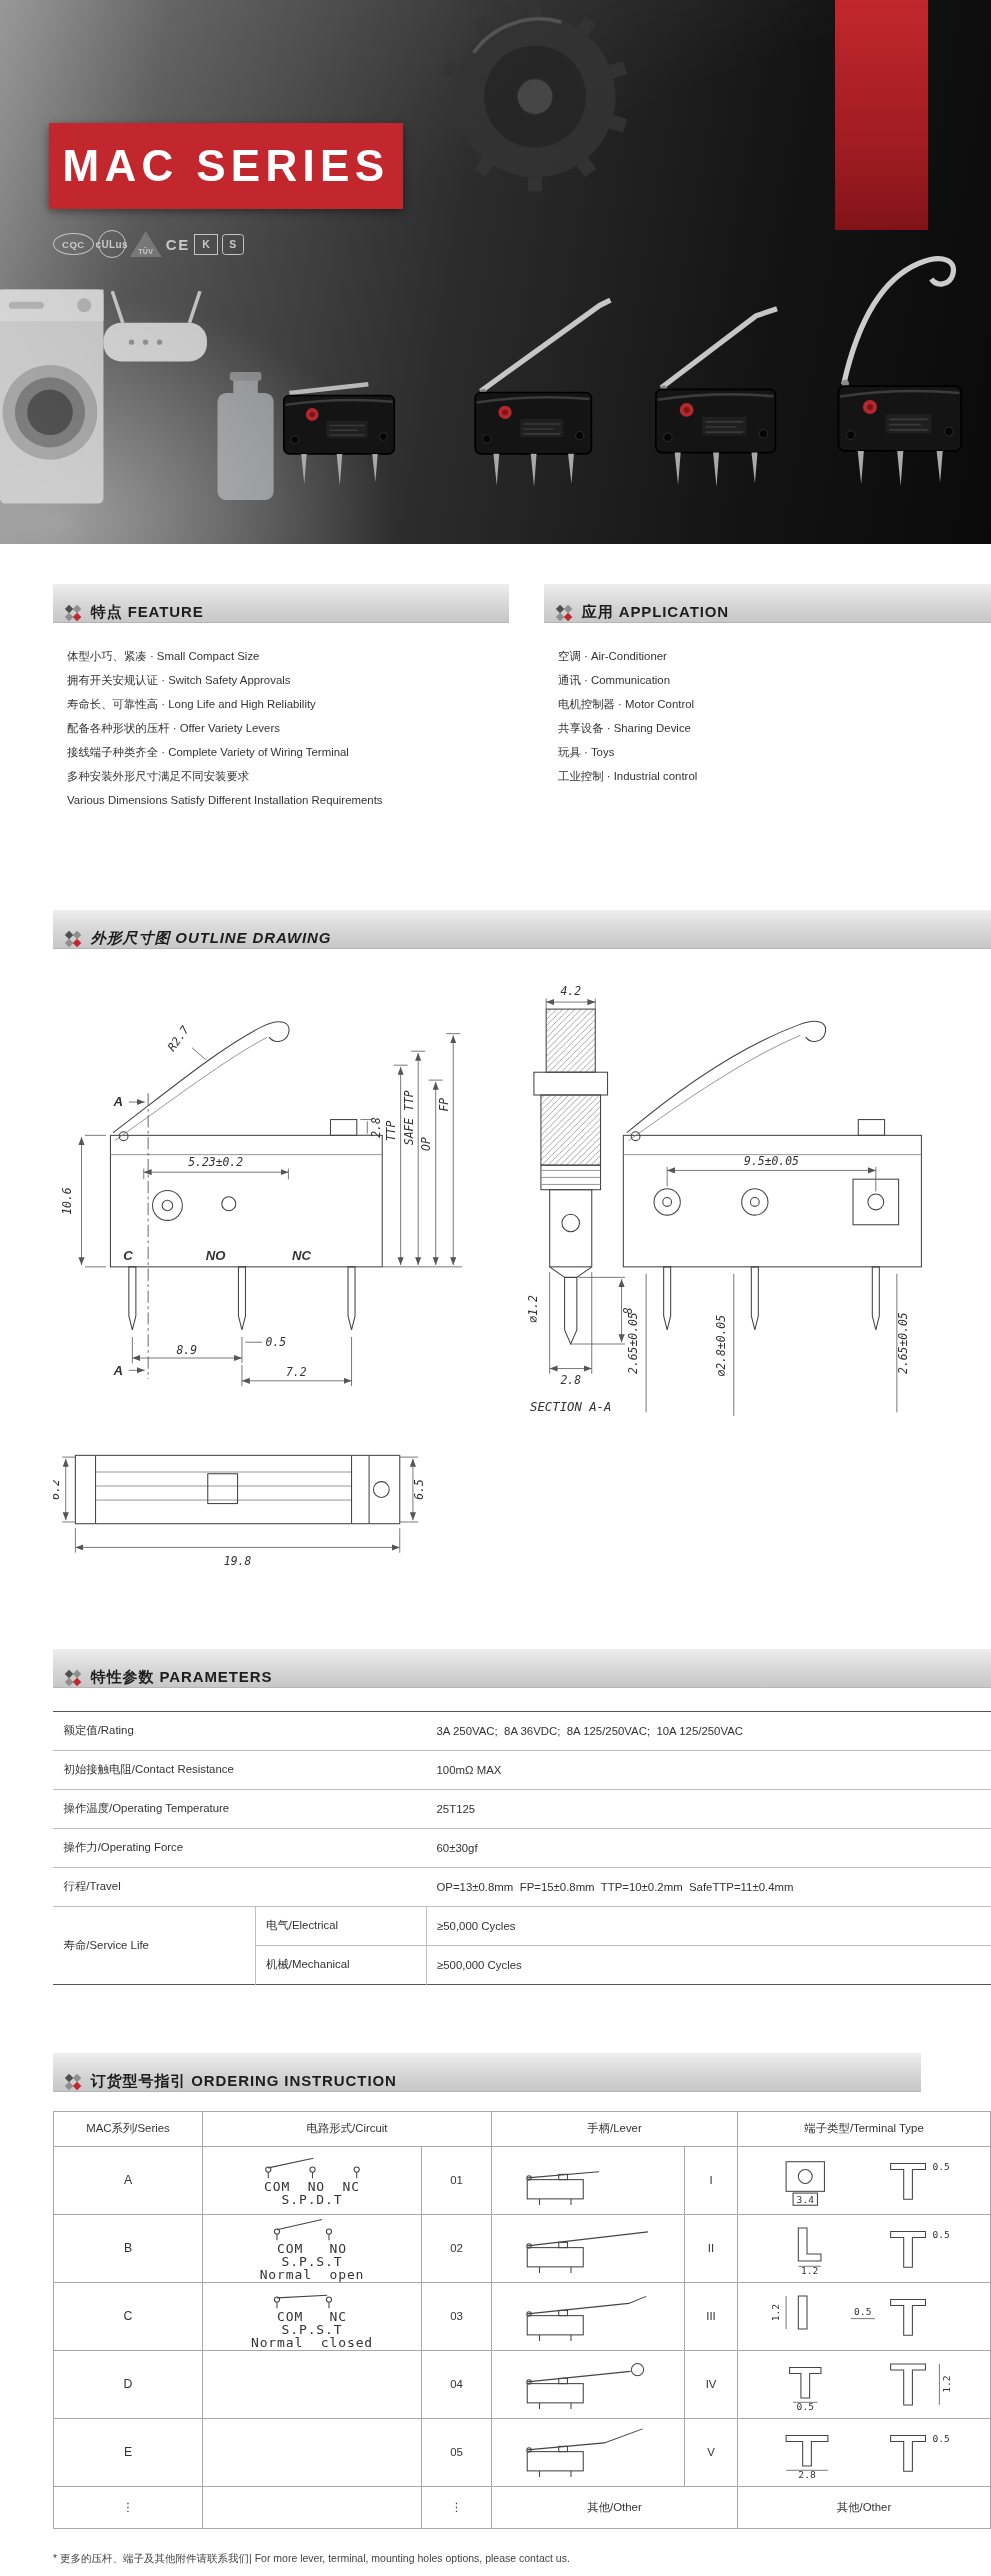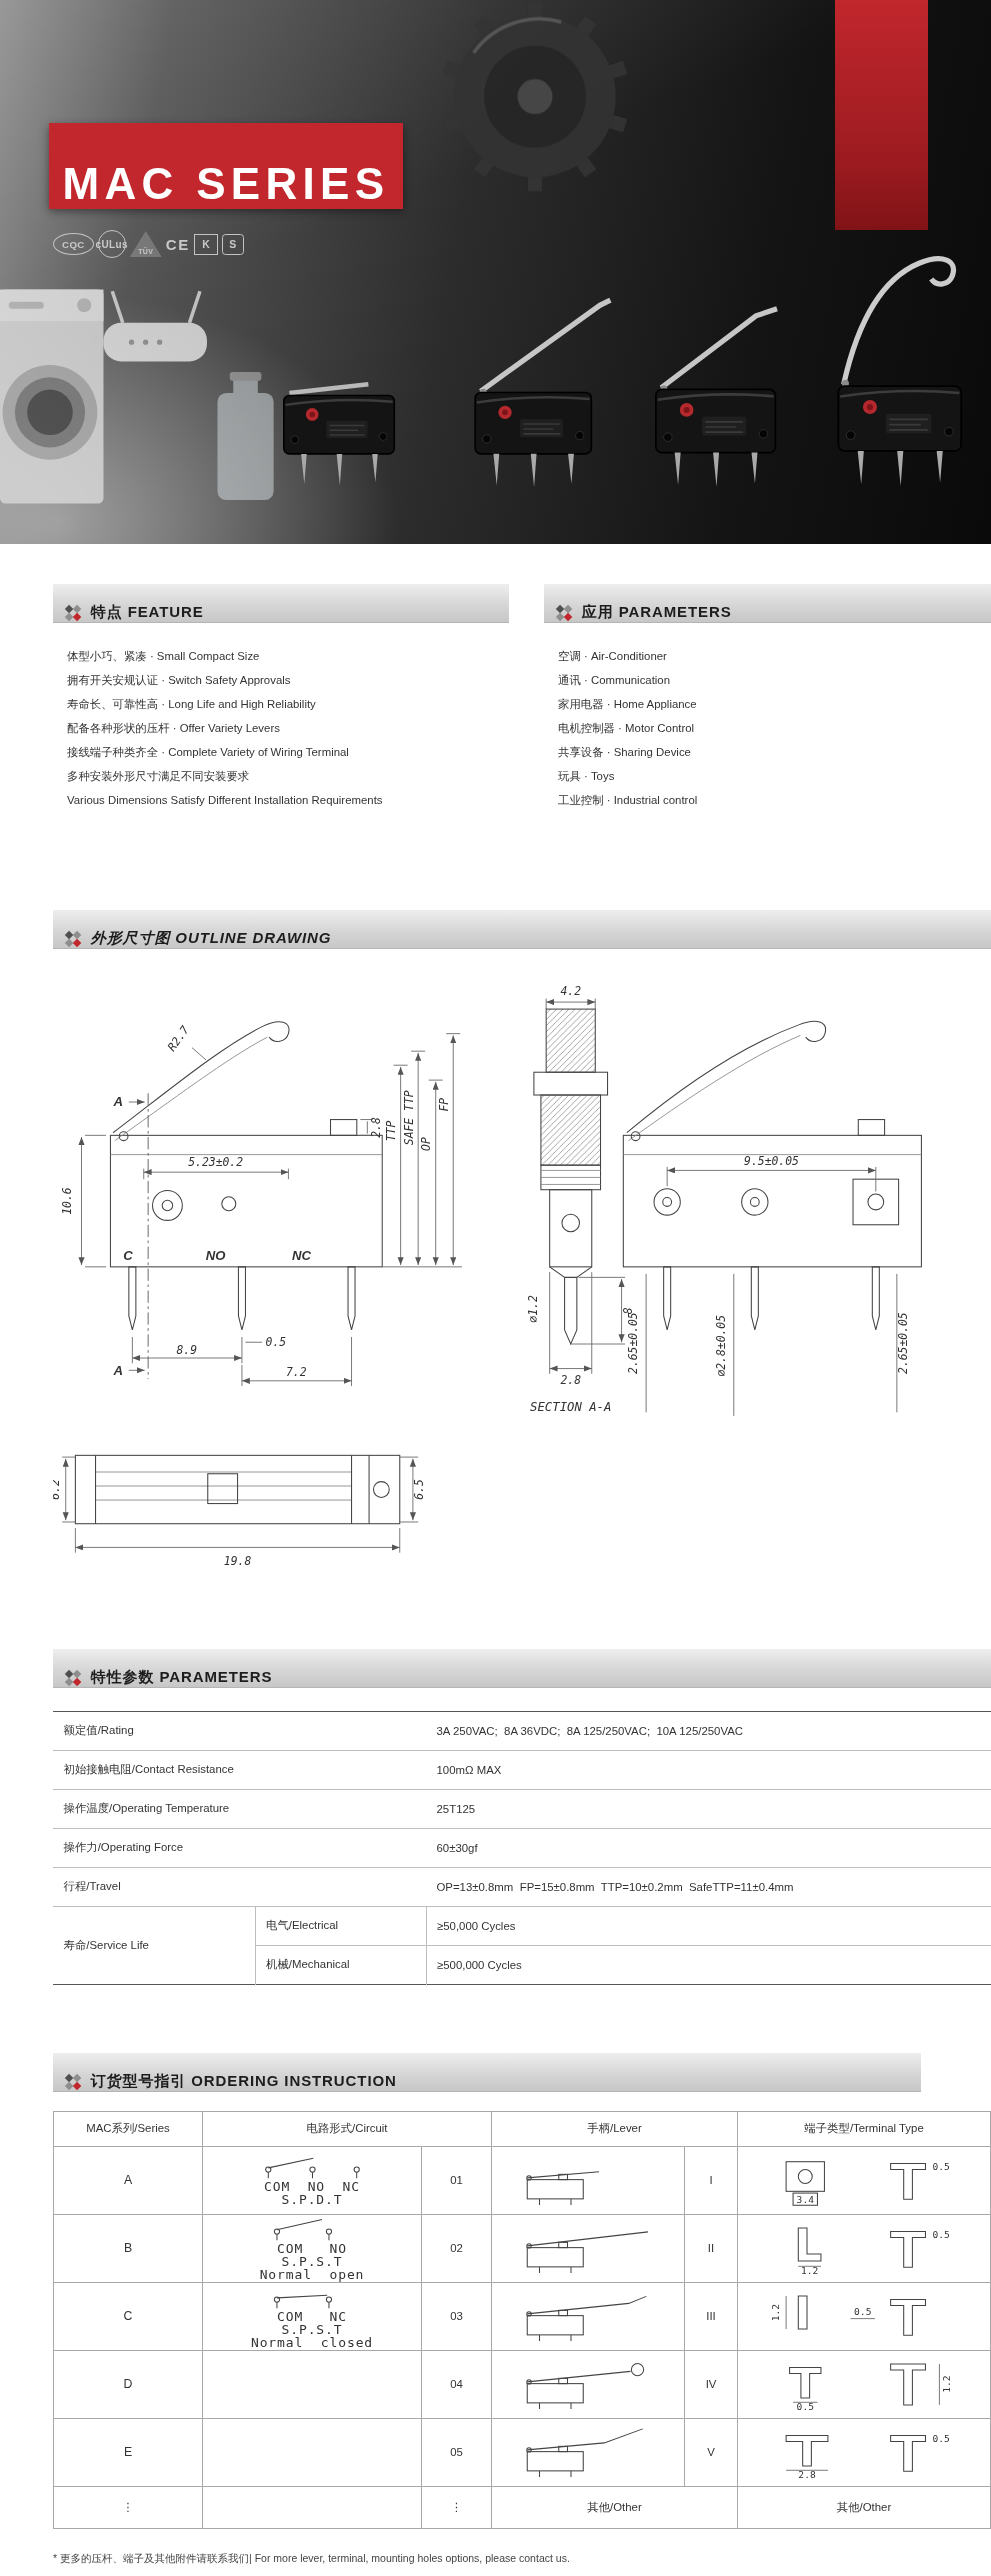--- a/index.html
+++ b/index.html
@@ -10,21 +10,21 @@
   
   .hero { position:relative; height:544px; overflow:hidden;
           background:linear-gradient(100deg,#8d8d8d 0%,#565656 16%,#2c2c2c 46%,#141414 75%,#0a0a0a 100%); }
   .hero-sheen { position:absolute; inset:0;
           background:radial-gradient(ellipse 544px 369px at 6% 96%, rgba(255,255,255,.42), rgba(255,255,255,0) 62%),
                      linear-gradient(160deg, rgba(255,255,255,.10), rgba(255,255,255,0) 38%); }
   .red-stripe { position:absolute; left:835px; top:0; width:93px; height:230px;
           background:linear-gradient(180deg,#c1272d 0%,#9c1b20 70%,#801317 100%); }
   .hero-art { position:absolute; left:0; top:0; }
   .series-box { position:absolute; left:49px; top:123px; width:354px; height:86px; background:#c1272d;
-          display:flex; align-items:flex-end; justify-content:center; box-shadow:0 2.6px 8.8px rgba(0,0,0,.45); }
+          display:flex; align-items:center; justify-content:center; box-shadow:0 2.6px 8.8px rgba(0,0,0,.45); }
   .series-box span { font-size:44px; font-weight:bold; color:#fff; letter-spacing:5.3px; }
   .certs { position:absolute; left:53px; top:230px; display:flex; align-items:center; gap:4px; }
   .cert { color:#c9c9c9; font-weight:bold; font-size:10.5px; letter-spacing:0.4px; }
   .cert-oval { border:1.3px solid #c4c4c4; border-radius:50%; padding:4.4px 8px; font-size:9.7px; }
   .cert-round { border:1.3px solid #c4c4c4; border-radius:50%; width:28px; height:28px;
           display:flex; align-items:center; justify-content:center; font-size:10px; }
   .cert-tri { width:32px; height:26px; clip-path:polygon(50% 0,100% 100%,0 100%);
           background:rgba(210,210,210,.28); display:flex; align-items:flex-end; justify-content:center;
           font-size:7px; padding-bottom:1.8px; }
   .cert-plain { font-size:15px; letter-spacing:1.8px; }
@@ -208,26 +208,25 @@
       </ul>
     </div>
     <div class="col-app">
       <div class="secbar">
         <span class="secicon">
             <i class="d1"></i>
             <i class="d2"></i>
             <i class="d3"></i>
             <i class="d4"></i>
           </span>
-        <span class="sectitle">应用 PARAMETERS</span>
+        <span class="sectitle">应用 APPLICATION</span>
       </div>
       <ul class="collist">
         <li>空调 · Air-Conditioner</li>
         <li>通讯 · Communication</li>
-        <li>家用电器 · Home Appliance</li>
         <li>电机控制器 · Motor Control</li>
         <li>共享设备 · Sharing Device</li>
         <li>玩具 · Toys</li>
         <li>工业控制 · Industrial control</li>
       </ul>
     </div>
   </section>
 
   <section class="outline-sec">
     <div class="secbar">

